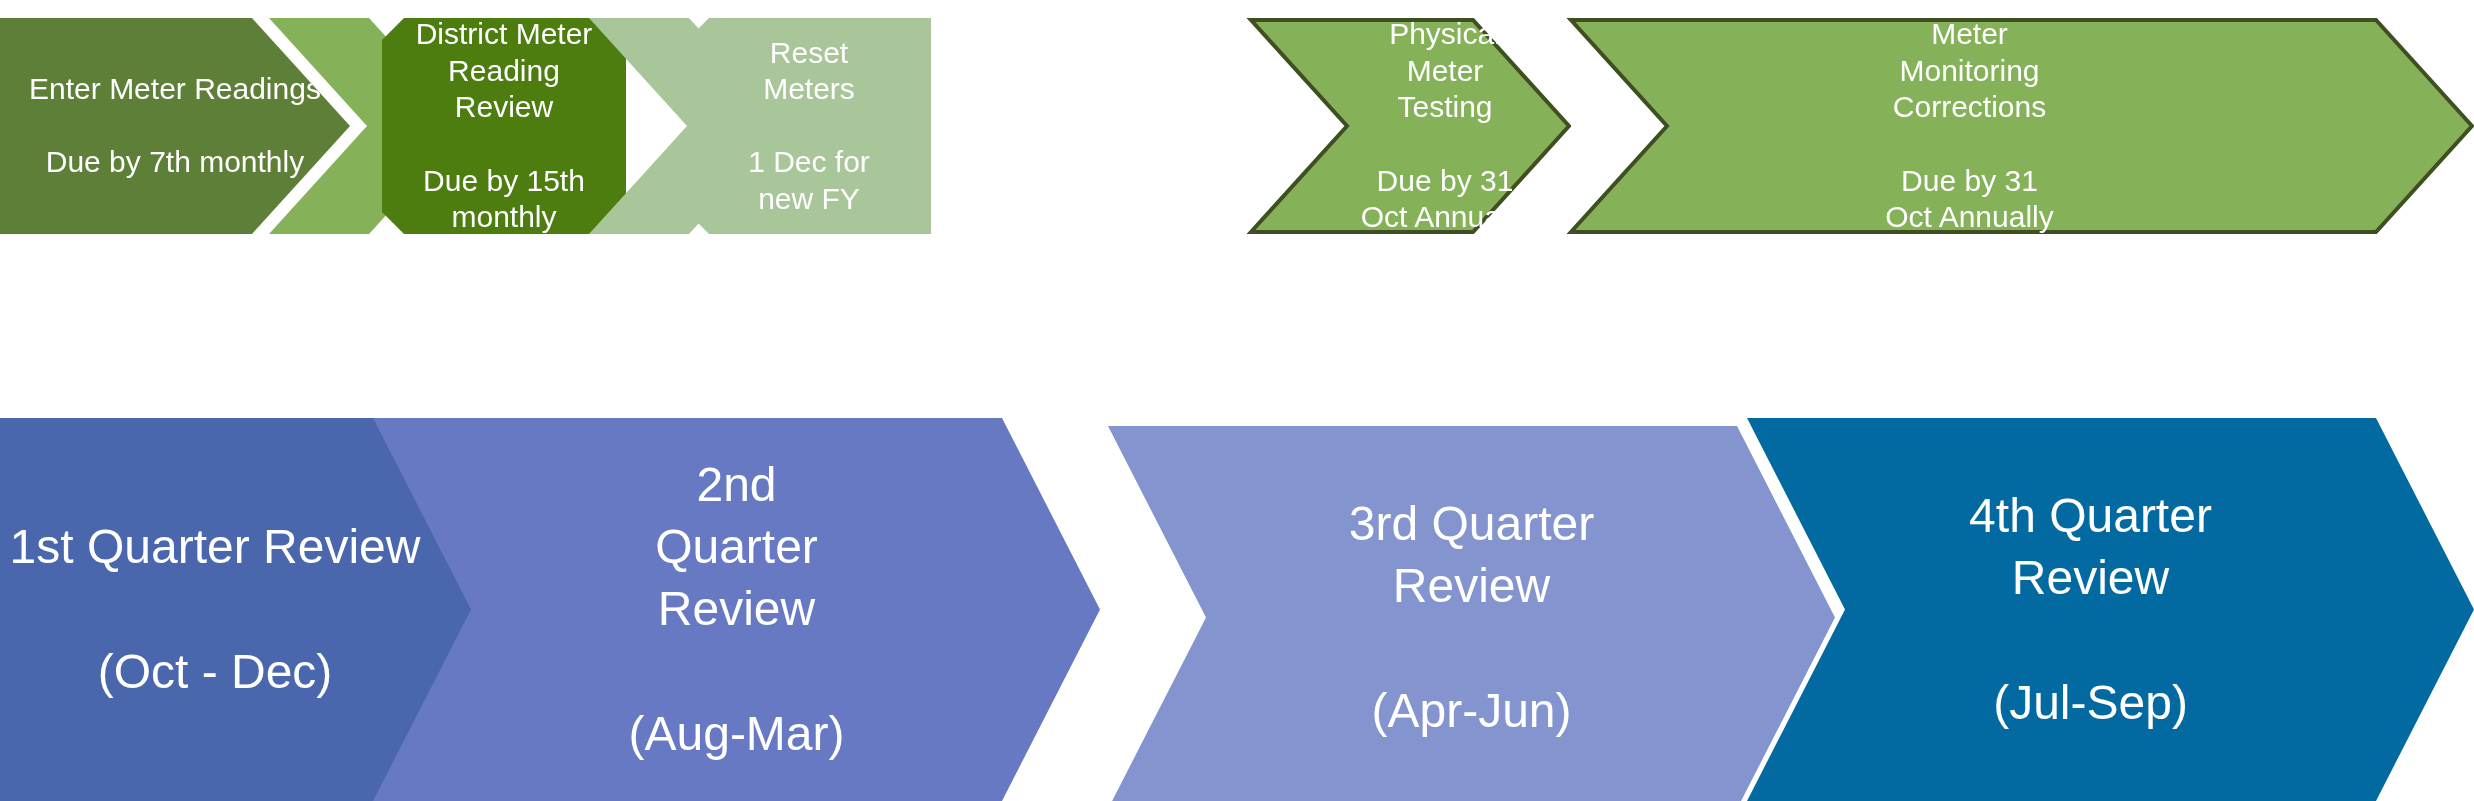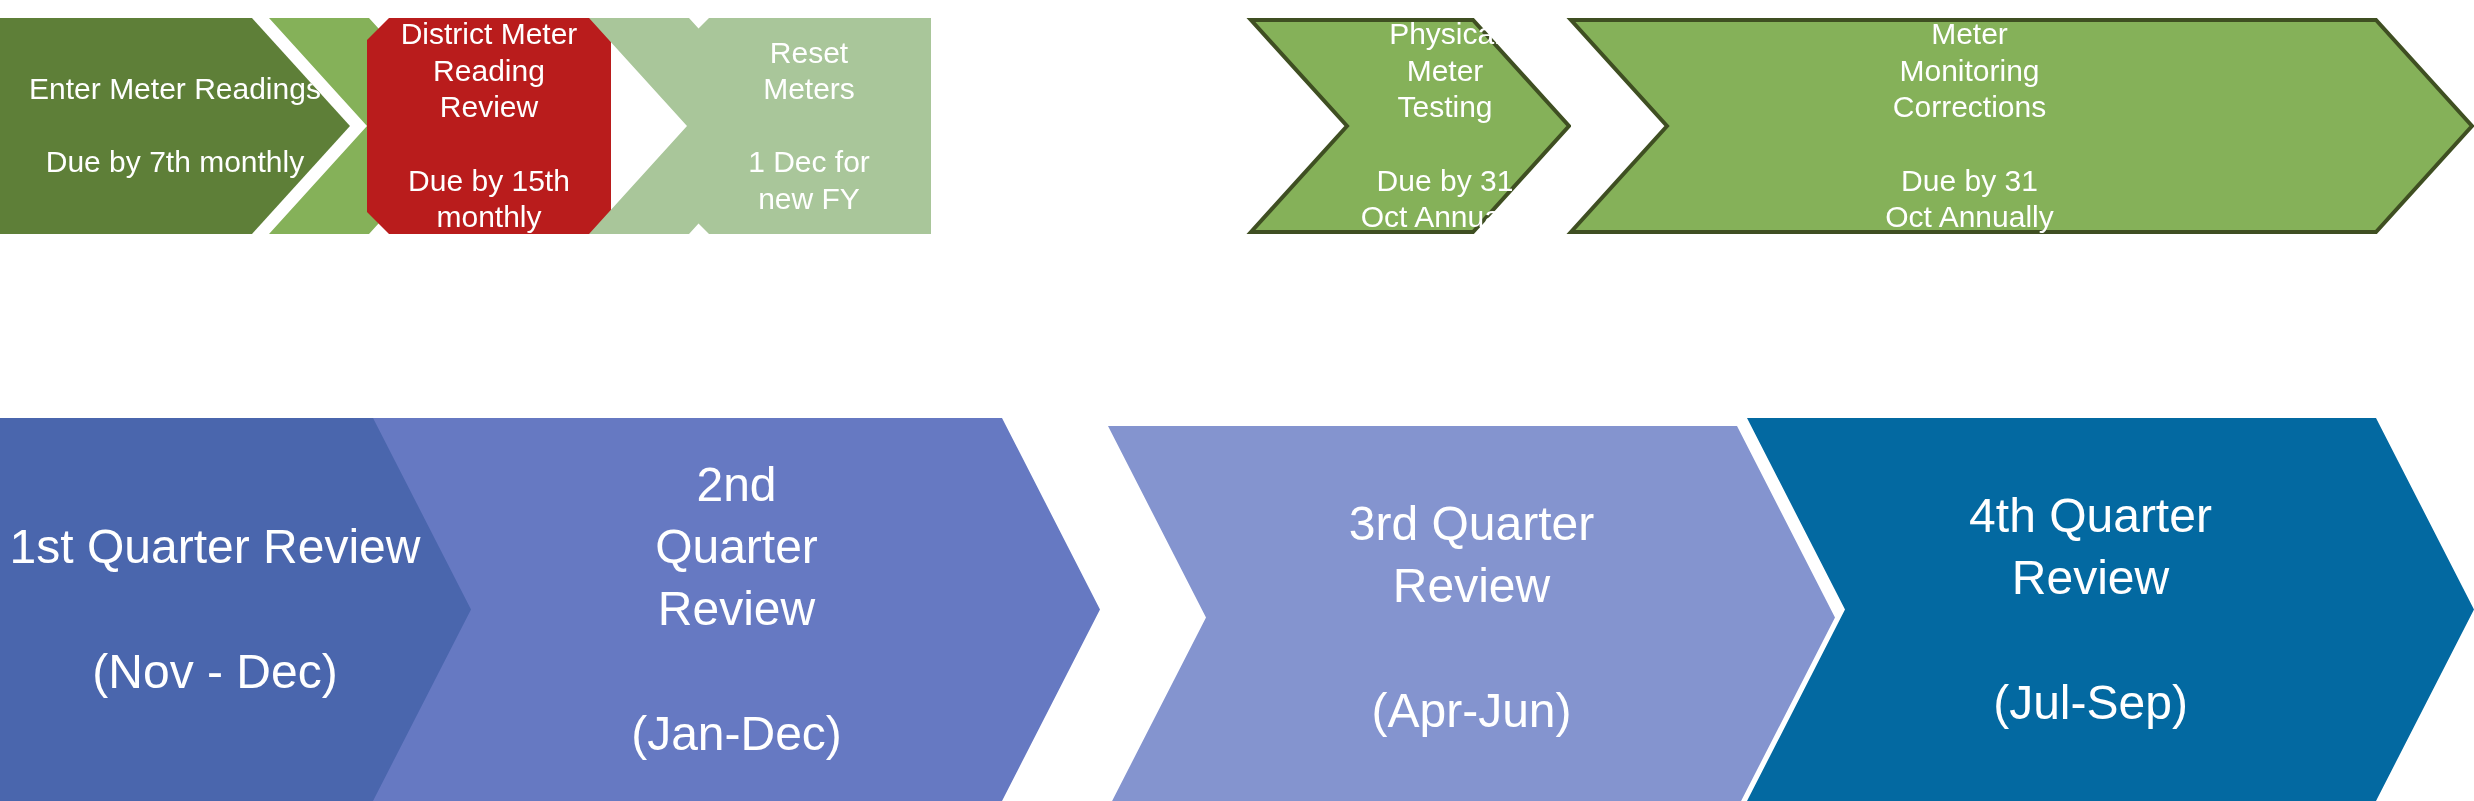--- a/index.html
+++ b/index.html
@@ -50,23 +50,23 @@
     clip-path: polygon(0 0, 252px 0, 350px 108px, 252px 216px, 0 216px);
   }
   
   .g2 {
     left: 269px;
     width: 342px;
     background: #85b159;
     clip-path: polygon(0 0, 100px 0, 198px 108px, 100px 216px, 0 216px, 98px 108px);
   }
   .g2-body {
-    left: 367px;
+    left: 382px;
     width: 244px;
-    background: #b91c1c;
+    background: #4d7c0f;
     clip-path: polygon(22px 0, 244px 0, 244px 216px, 22px 216px, 0 194px, 0 22px);
   }
   .g3 {
     left: 589px;
     width: 342px;
     background: #a9c69a;
     clip-path: polygon(0 0, 100px 0, 198px 108px, 100px 216px, 0 216px, 98px 108px);
   }
   .g3-body {
     left: 687px;
@@ -154,29 +154,29 @@
 Due by 31
 Oct Annually</div>
     </div>
   </div>
 
   <div class="blue-row">
 
     <div class="chev b1 arrow-start">
       <div class="label" style="padding-right:96px;">1st Quarter Review
 
-(Nov - Dec)</div>
+(Oct - Dec)</div>
     </div>
 
     <div class="chev b2 arrow-full">
       <div class="label" style="padding-left:100px; padding-right:100px;">2nd
 Quarter
 Review
 
-(Jan-Dec)</div>
+(Aug-Mar)</div>
     </div>
 
     <div class="chev b3 arrow-full">
       <div class="label" style="padding-left:100px; padding-right:100px;">3rd Quarter
 Review
 
 (Apr-Jun)</div>
     </div>
 
     <div class="chev b4 arrow-full">

